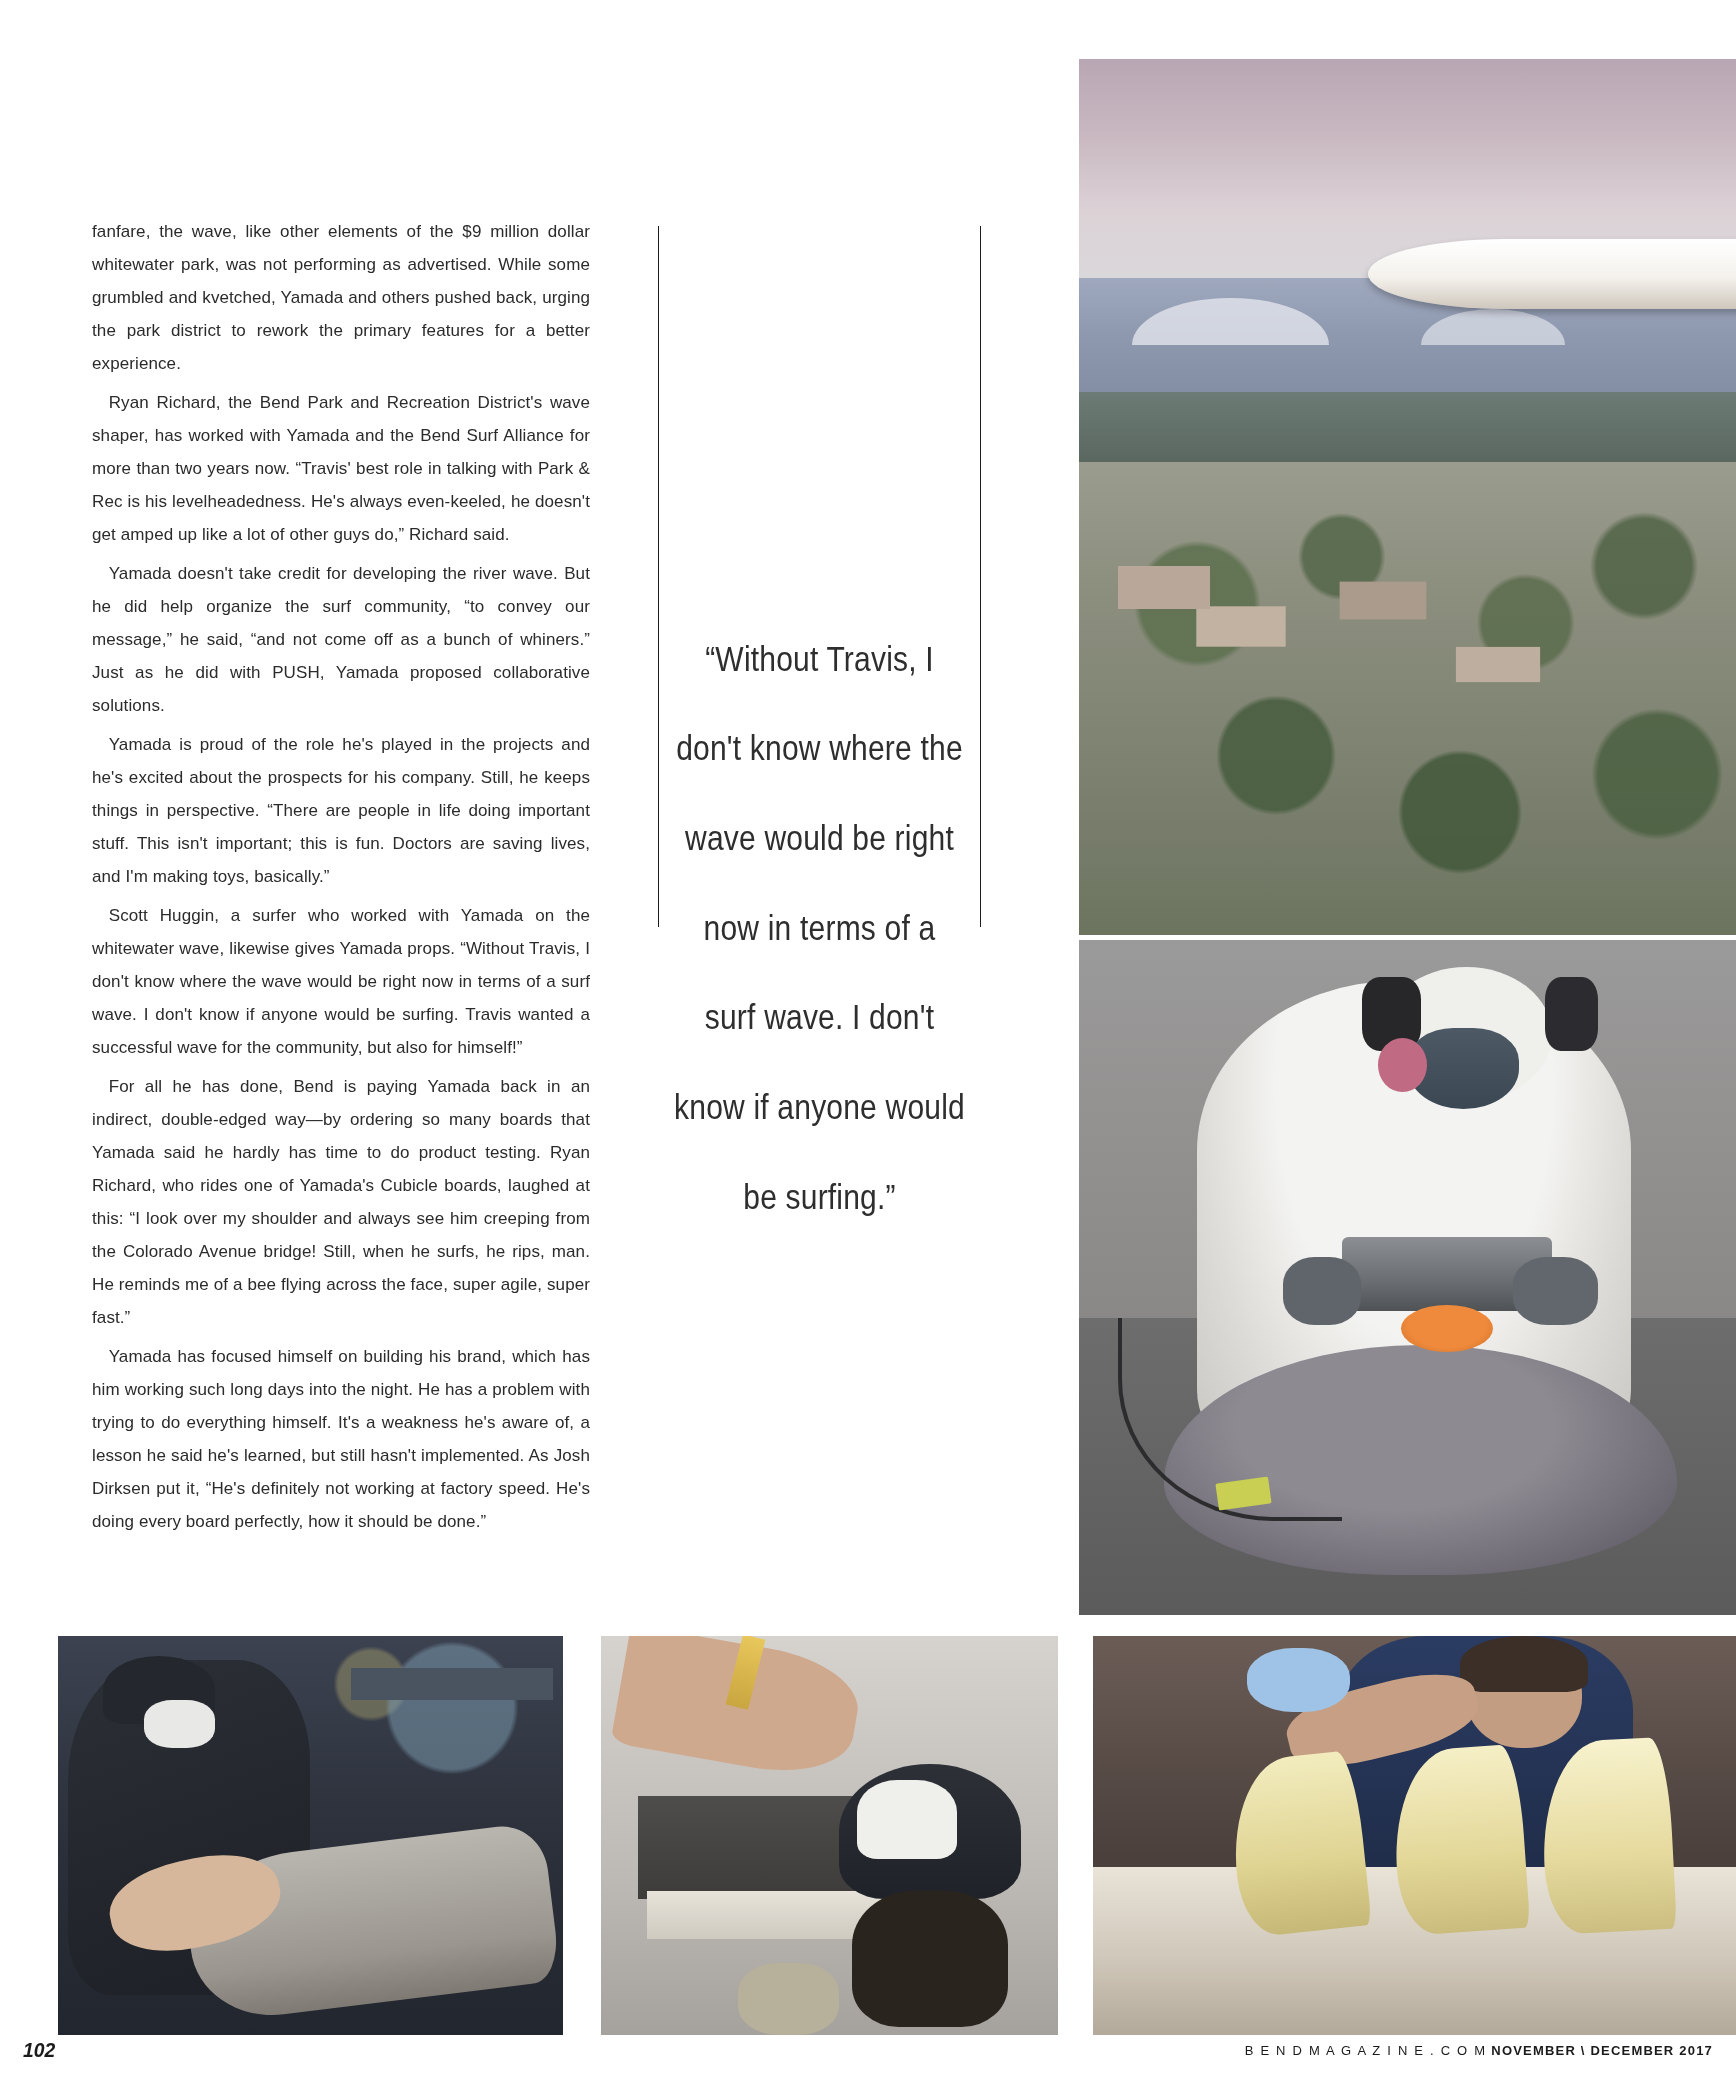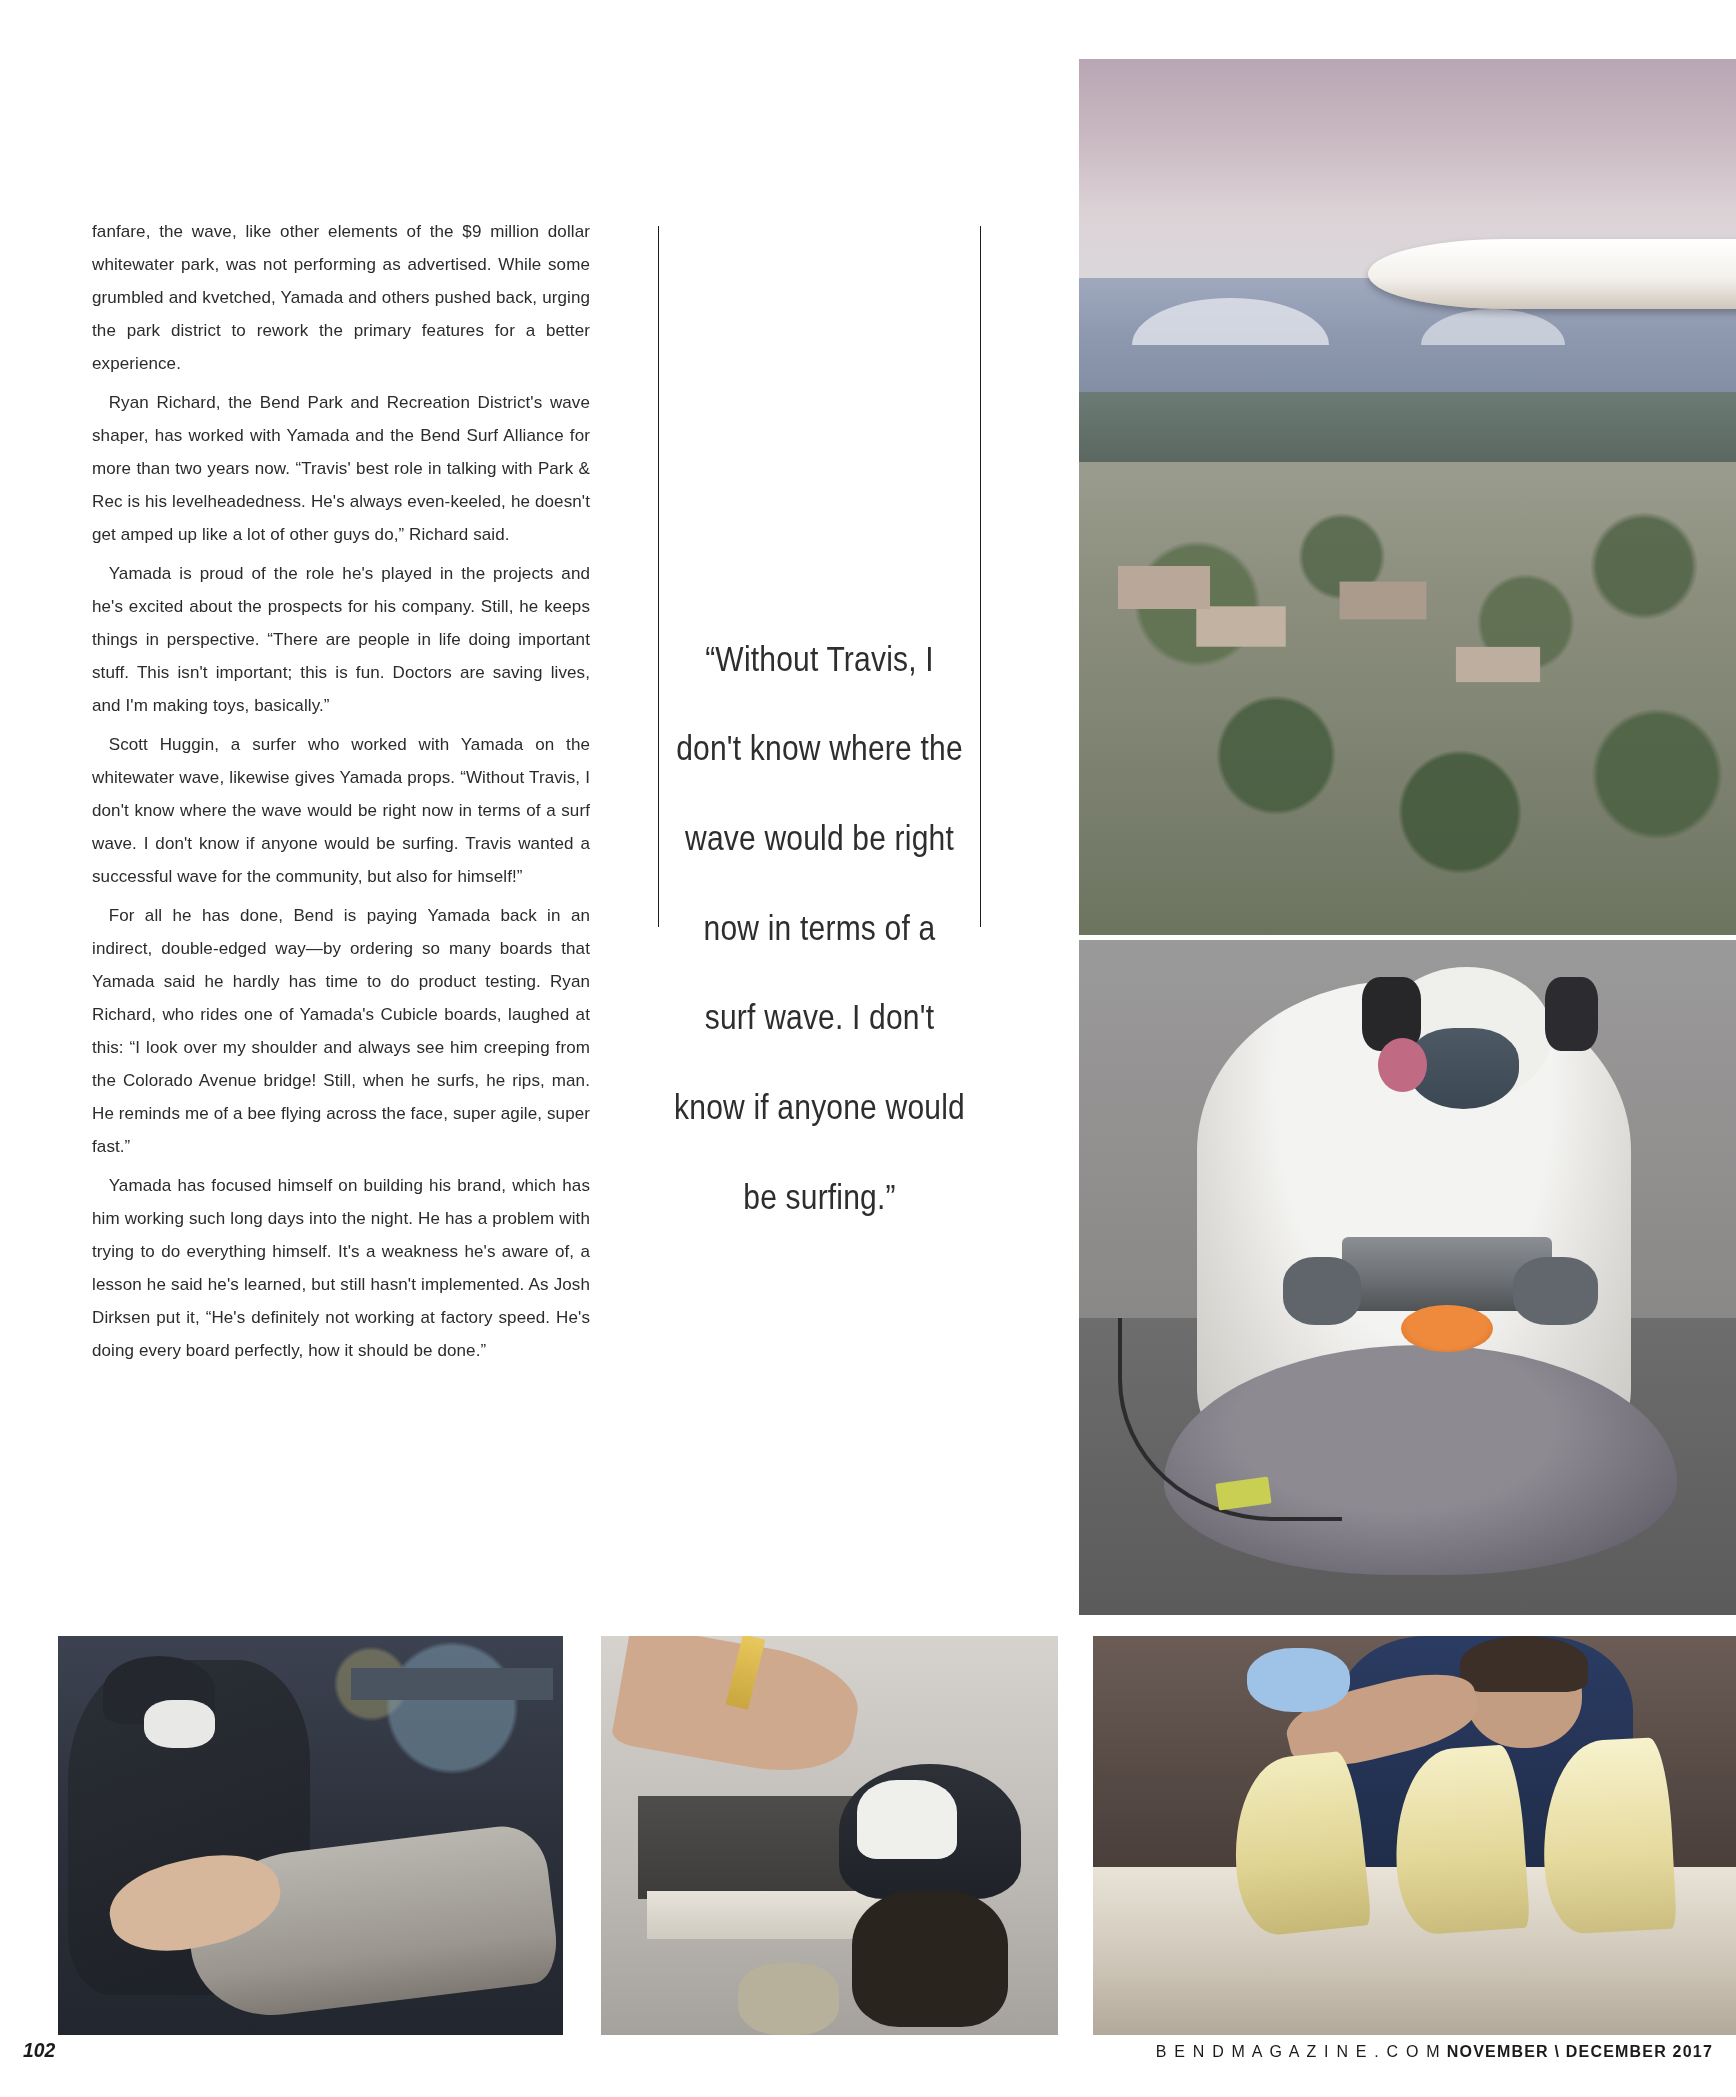--- a/index.html
+++ b/index.html
@@ -246,32 +246,33 @@
 
   
   .page-number {
     position: absolute; left: 23px; top: 2040px;
     font-size: 19.3px; font-weight: bold; color: #1b1b1b;
     font-family: "Liberation Sans", sans-serif;
     font-style: italic;
   }
   .footer-right {
     position: absolute; right: 23px; top: 2043px;
-    font-size: 16px; color: #1b1b1b; letter-spacing: 1px;
+    font-size: 13px; color: #1b1b1b; letter-spacing: 1px;
     font-family: "Liberation Sans", sans-serif;
   }
   .footer-site { letter-spacing: 1.7px; }
   .footer-issue { font-weight: bold; letter-spacing: 1.2px; }
 </style>
 </head>
 <body>
 
 <div class="text-column">
   <p>fanfare, the wave, like other elements of the $9 million dollar whitewater park, was not performing as advertised. While some grumbled and kvetched, Yamada and others pushed back, urging the park district to rework the primary features for a better experience.</p>
   <p>Ryan Richard, the Bend Park and Recreation District's wave shaper, has worked with Yamada and the Bend Surf Alliance for more than two years now. “Travis' best role in talking with Park &amp; Rec is his levelheadedness. He's always even-keeled, he doesn't get amped up like a lot of other guys do,” Richard said.</p>
+  <p>Yamada doesn't take credit for developing the river wave. But he did help organize the surf community, “to convey our message,” he said, “and not come off as a bunch of whiners.” Just as he did with PUSH, Yamada proposed collaborative solutions.</p>
   <p>Yamada is proud of the role he's played in the projects and he's excited about the prospects for his company. Still, he keeps things in perspective. “There are people in life doing important stuff. This isn't important; this is fun. Doctors are saving lives, and I'm making toys, basically.”</p>
   <p>Scott Huggin, a surfer who worked with Yamada on the whitewater wave, likewise gives Yamada props. “Without Travis, I don't know where the wave would be right now in terms of a surf wave. I don't know if anyone would be surfing. Travis wanted a successful wave for the community, but also for himself!”</p>
   <p>For all he has done, Bend is paying Yamada back in an indirect, double-edged way—by ordering so many boards that Yamada said he hardly has time to do product testing. Ryan Richard, who rides one of Yamada's Cubicle boards, laughed at this: “I look over my shoulder and always see him creeping from the Colorado Avenue bridge! Still, when he surfs, he rips, man. He reminds me of a bee flying across the face, super agile, super fast.”</p>
   <p>Yamada has focused himself on building his brand, which has him working such long days into the night. He has a problem with trying to do everything himself. It's a weakness he's aware of, a lesson he said he's learned, but still hasn't implemented. As Josh Dirksen put it, “He's definitely not working at factory speed. He's doing every board perfectly, how it should be done.”</p>
 </div>
 
 <div class="rule rule-left"></div>
 <div class="rule rule-right"></div>
 <div class="pullquote">“Without Travis, I don't know where the wave would be right now in terms of a surf wave. I don't know if anyone would be surfing.”</div>
 

